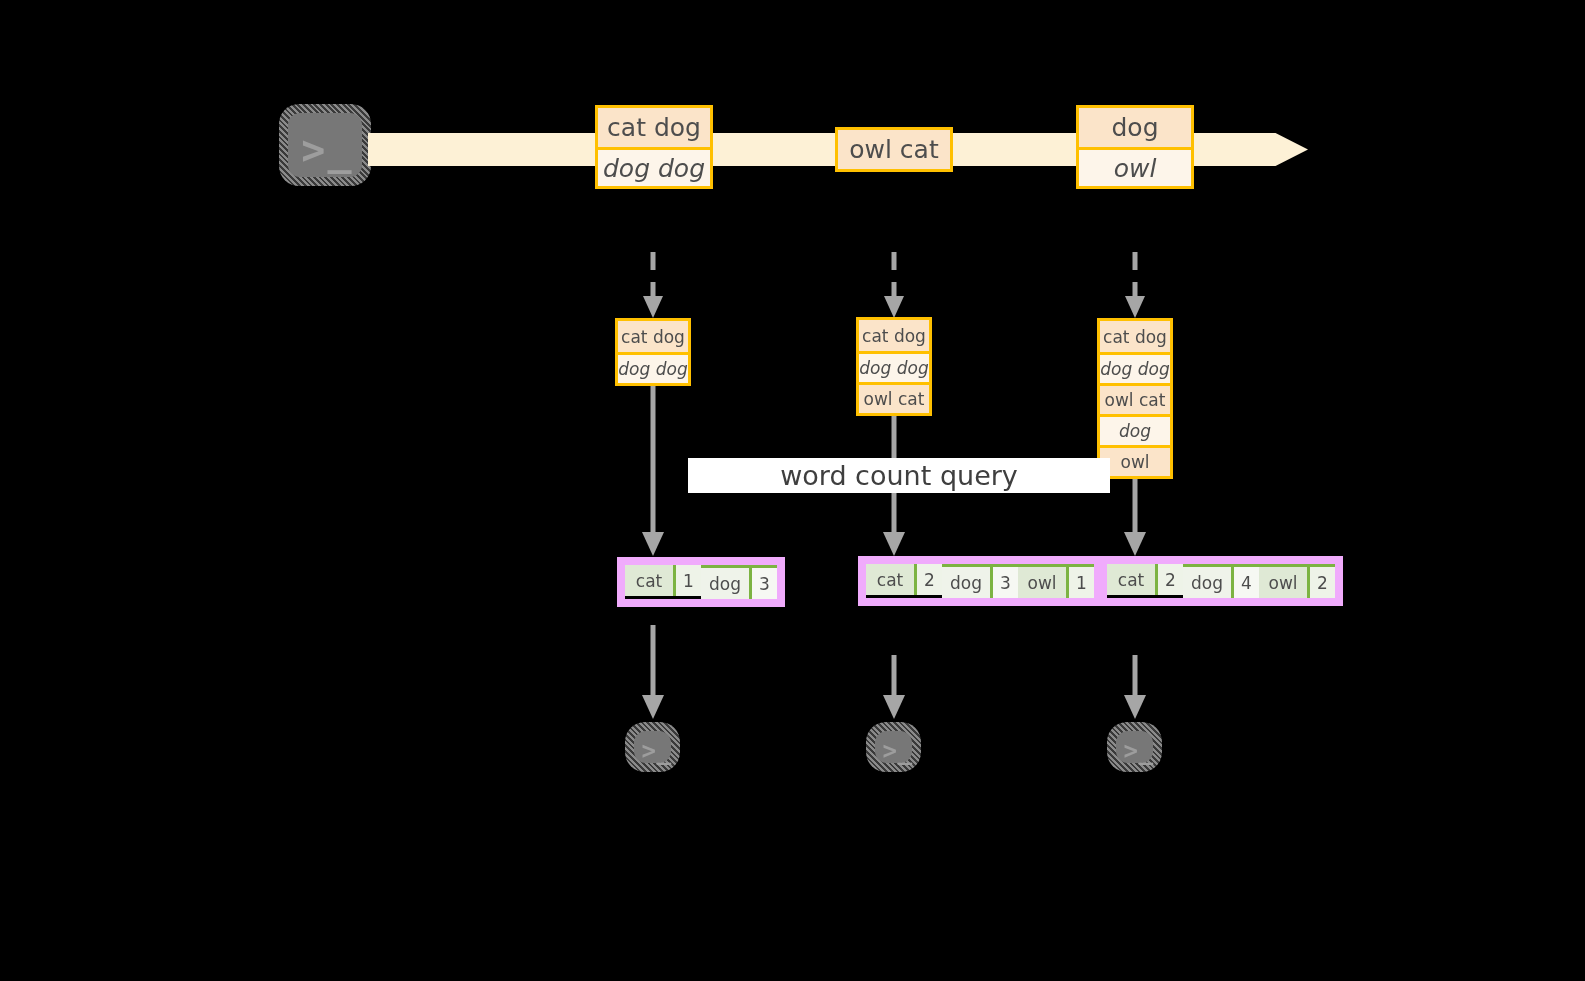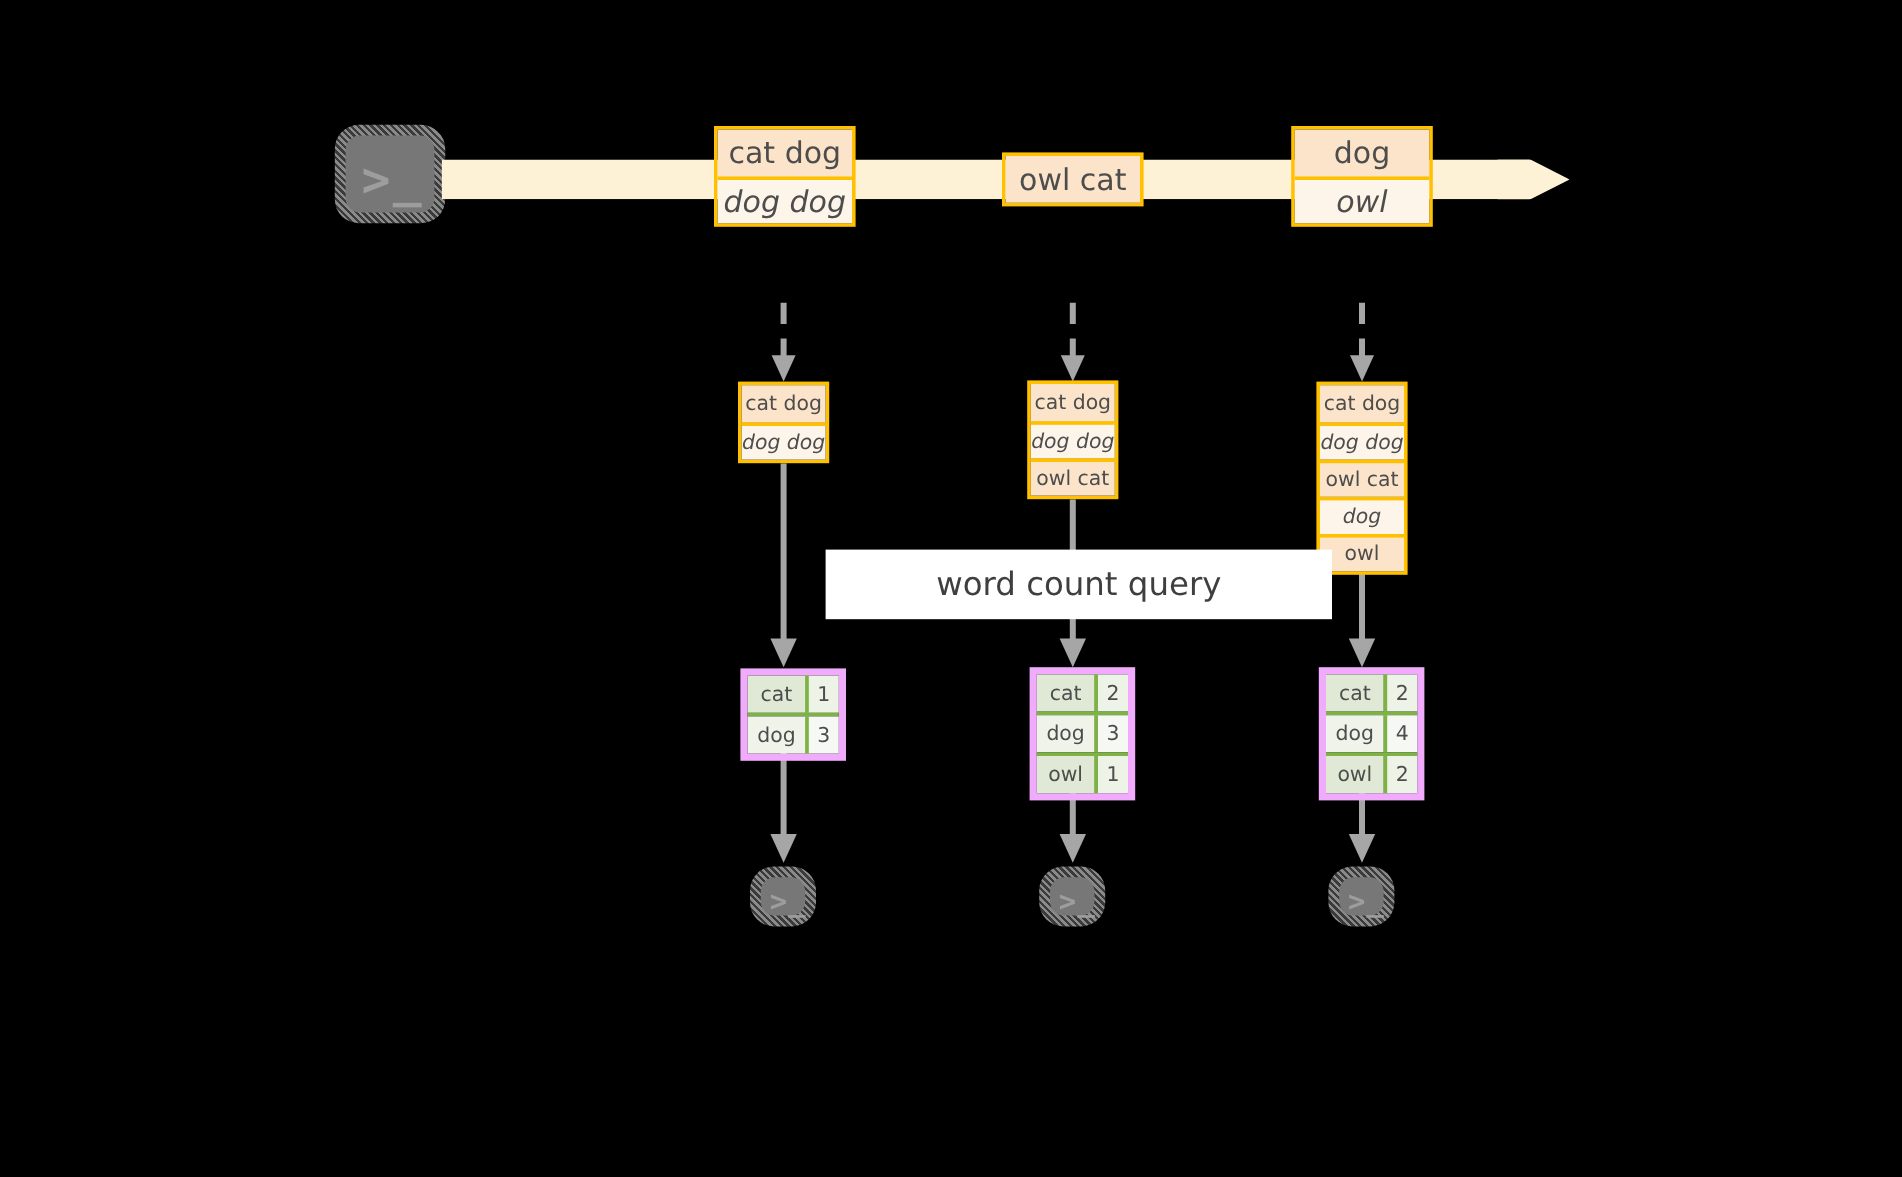--- a/index.html
+++ b/index.html
@@ -106,24 +106,24 @@
     justify-content: center;
     font-size: 17px;
     color: #4d4d4d;
     white-space: nowrap;
   }
 
   
   .result {
     position: absolute;
     box-sizing: border-box;
-    border: 6px solid #f0abfc;
+    border: 8px solid #f0abfc;
     z-index: 3;
     display: flex;
-    flex-direction: column;
+    flex-direction: row;
   }
   .result .row {
     display: flex;
     height: 31px;
   }
   .result .row + .row { border-top: 3px solid #7cb342; }
   .result .rc {
     box-sizing: border-box;
     display: flex;
     align-items: center;
@@ -139,21 +139,21 @@
 
   
   .conn { position: absolute; z-index: 2; }
 
   
   #query-band {
     position: absolute;
     left: 688px;
     top: 458px;
     width: 422px;
-    height: 58px;
+    height: 35px;
     background: #ffffff;
     display: flex;
     align-items: center;
     justify-content: center;
     z-index: 5;
   }
   #query-band .label {
     font-size: 27px;
     color: #3f3f3f;
     white-space: nowrap;

